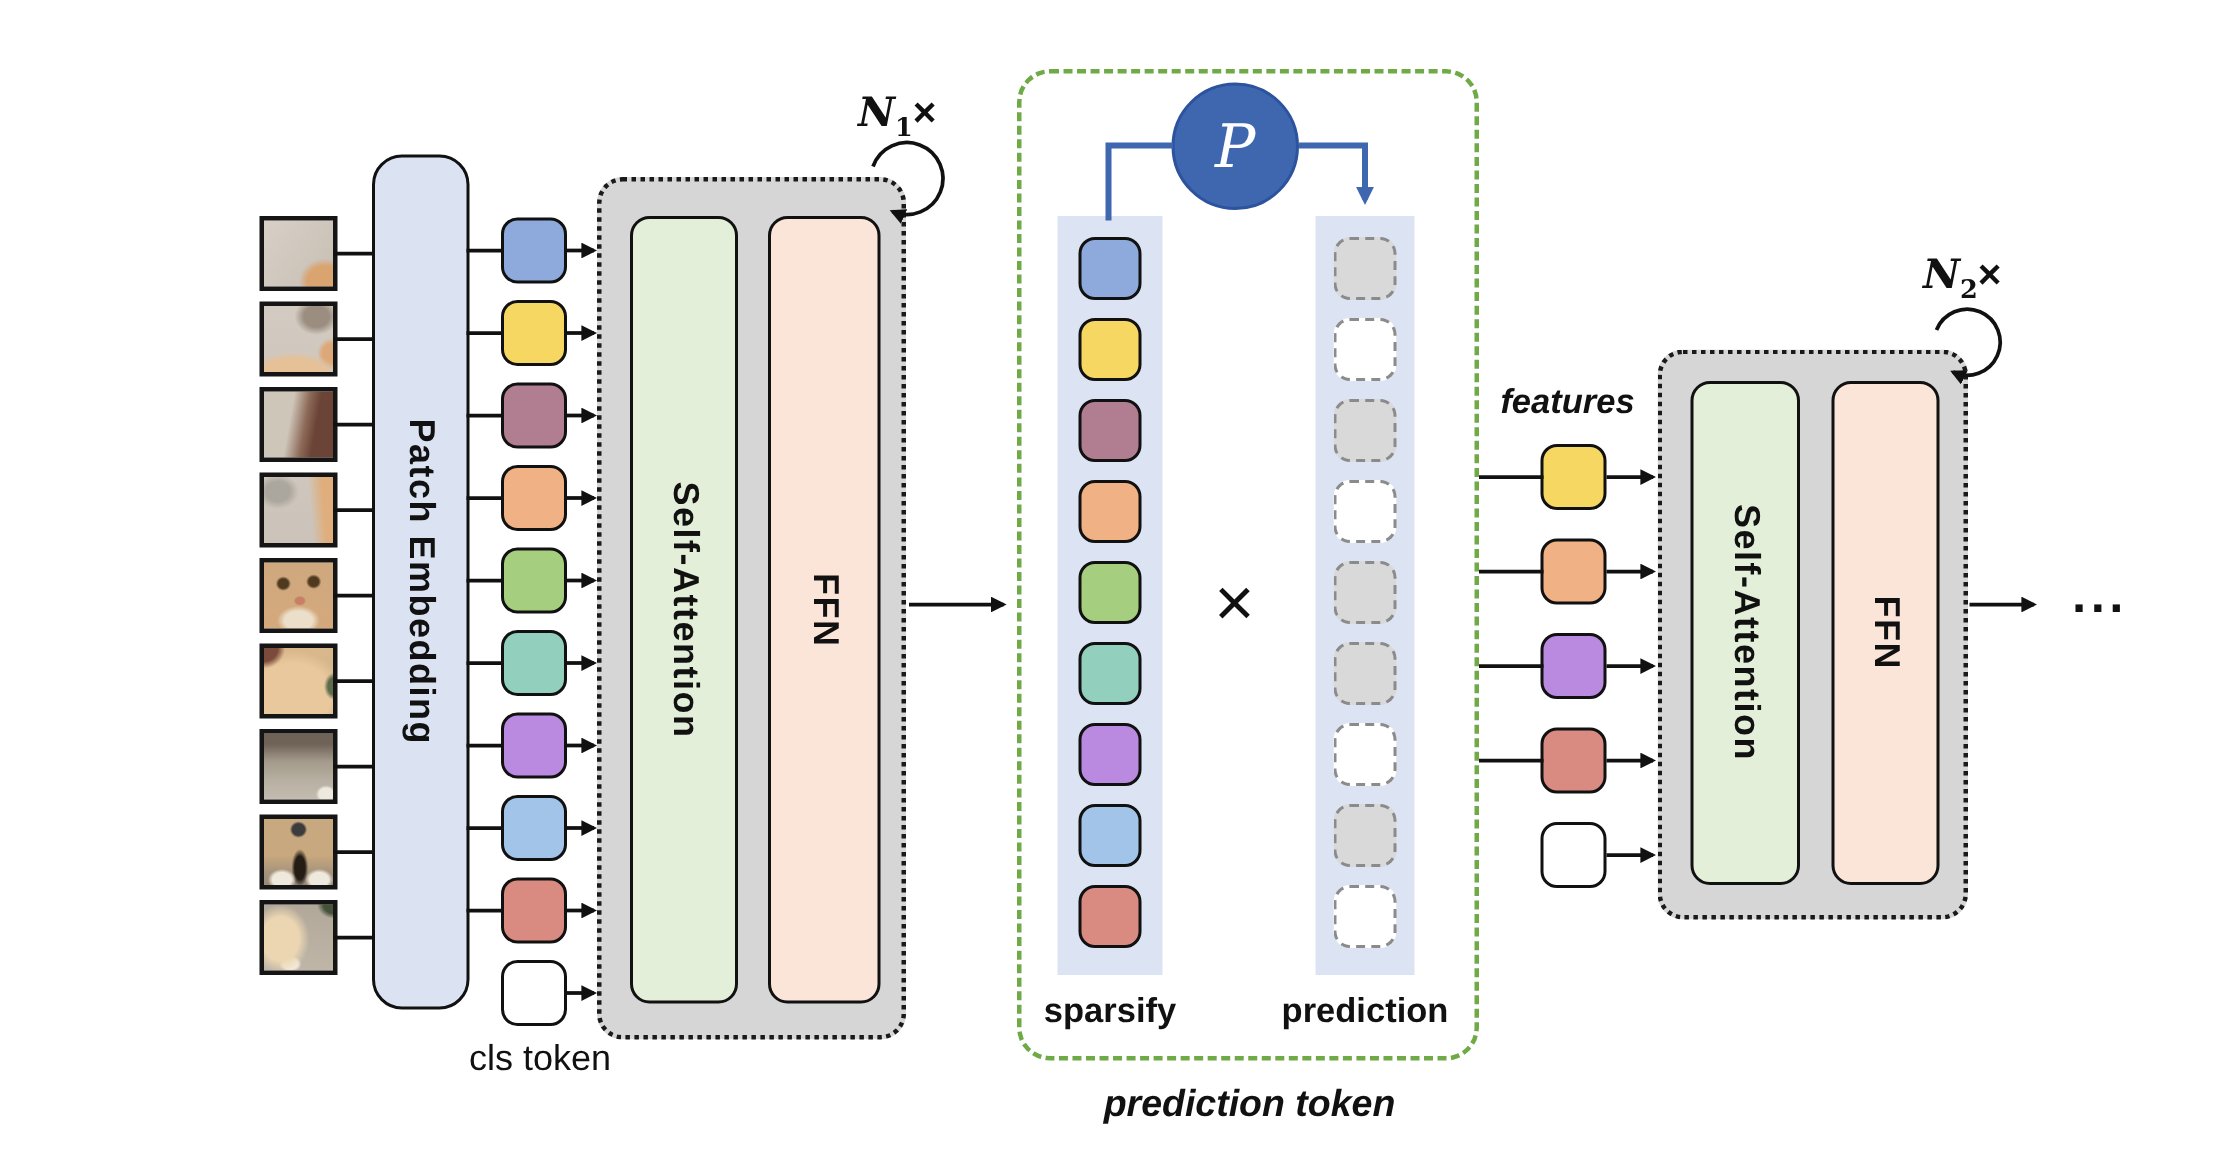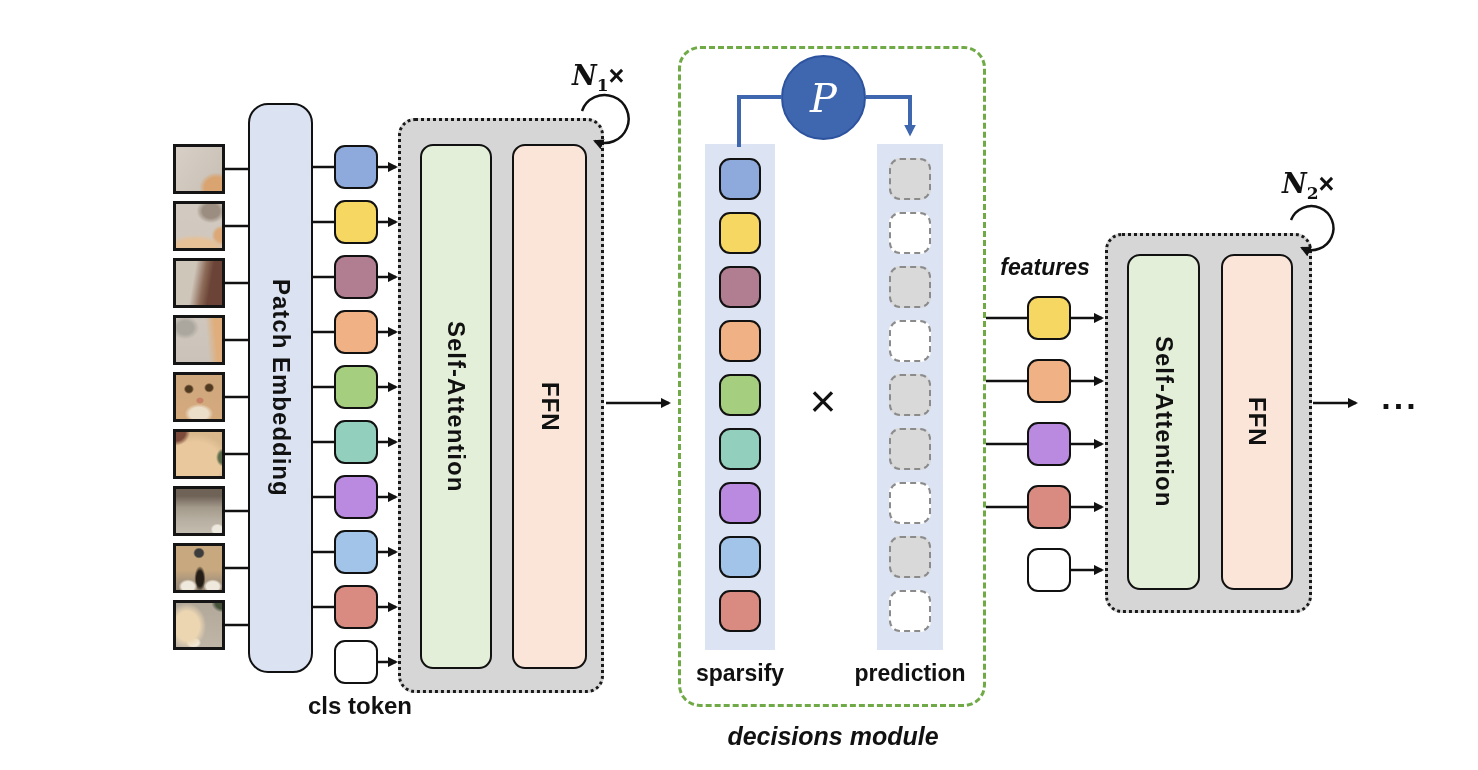--- a/index.html
+++ b/index.html
@@ -45,21 +45,21 @@
        linear-gradient(180deg,#b2a899,#bfb6a8);}
   
   .embed-box{left:248px;top:103px;width:65px;height:570px;background:#dbe3f3;
     border:2.5px solid #111;border-radius:20px;box-sizing:border-box;z-index:2;
     display:flex;align-items:center;justify-content:center;}
   .vtext{writing-mode:vertical-rl;font-weight:bold;font-size:24px;letter-spacing:1px;white-space:nowrap;}
   
   .token-col{display:flex;flex-direction:column;z-index:2;}
   .tokens-input{left:334px;top:145px;width:44px;gap:11px;}
   .token{width:44px;height:44px;border:2.6px solid #111;border-radius:11px;box-sizing:border-box;background:#fff;}
-  .cls-label{left:280px;top:692px;width:160px;text-align:center;font-weight:bold;font-size:24px;z-index:2;}
+  .cls-label{left:280px;top:692px;width:160px;text-align:center;font-weight:normal;font-size:24px;z-index:2;}
   
   .block{background:#d6d6d6;border:3px dotted #1a1a1a;border-radius:17px;box-sizing:border-box;z-index:2;}
   .block1{left:398px;top:118px;width:206px;height:575px;}
   .block2{left:1105px;top:233px;width:207px;height:380px;}
   .inner{position:absolute;border:2.5px solid #111;border-radius:13px;box-sizing:border-box;
     display:flex;align-items:center;justify-content:center;}
   .attn{background:#e3efd9;}
   .ffn{background:#fbe5d8;}
   .block1 .attn{left:19px;top:23px;width:72px;height:525px;}
   .block1 .ffn{left:111px;top:23px;width:75px;height:525px;}
@@ -244,21 +244,21 @@
       <div class="decision keep"></div>
       <div class="decision drop"></div>
       <div class="decision drop"></div>
       <div class="decision keep"></div>
       <div class="decision drop"></div>
       <div class="decision keep"></div>
     </div>
   <div class="abs mult">×</div>
   <div class="abs col-label features-label">sparsify</div>
   <div class="abs col-label decisions-label">prediction</div>
-  <div class="abs module-label">decisions module</div>
+  <div class="abs module-label">prediction token</div>
 
   <div class="abs sparsify-label">features</div>
   <div class="abs token-col tokens-sparse">
       <div class="token" style="background: rgb(246, 215, 98);"></div>
       <div class="token" style="background: rgb(240, 177, 132);"></div>
       <div class="token" style="background: rgb(185, 138, 224);"></div>
       <div class="token" style="background: rgb(217, 139, 129);"></div>
       <div class="token" style="background: rgb(255, 255, 255);"></div>
     </div>
 

